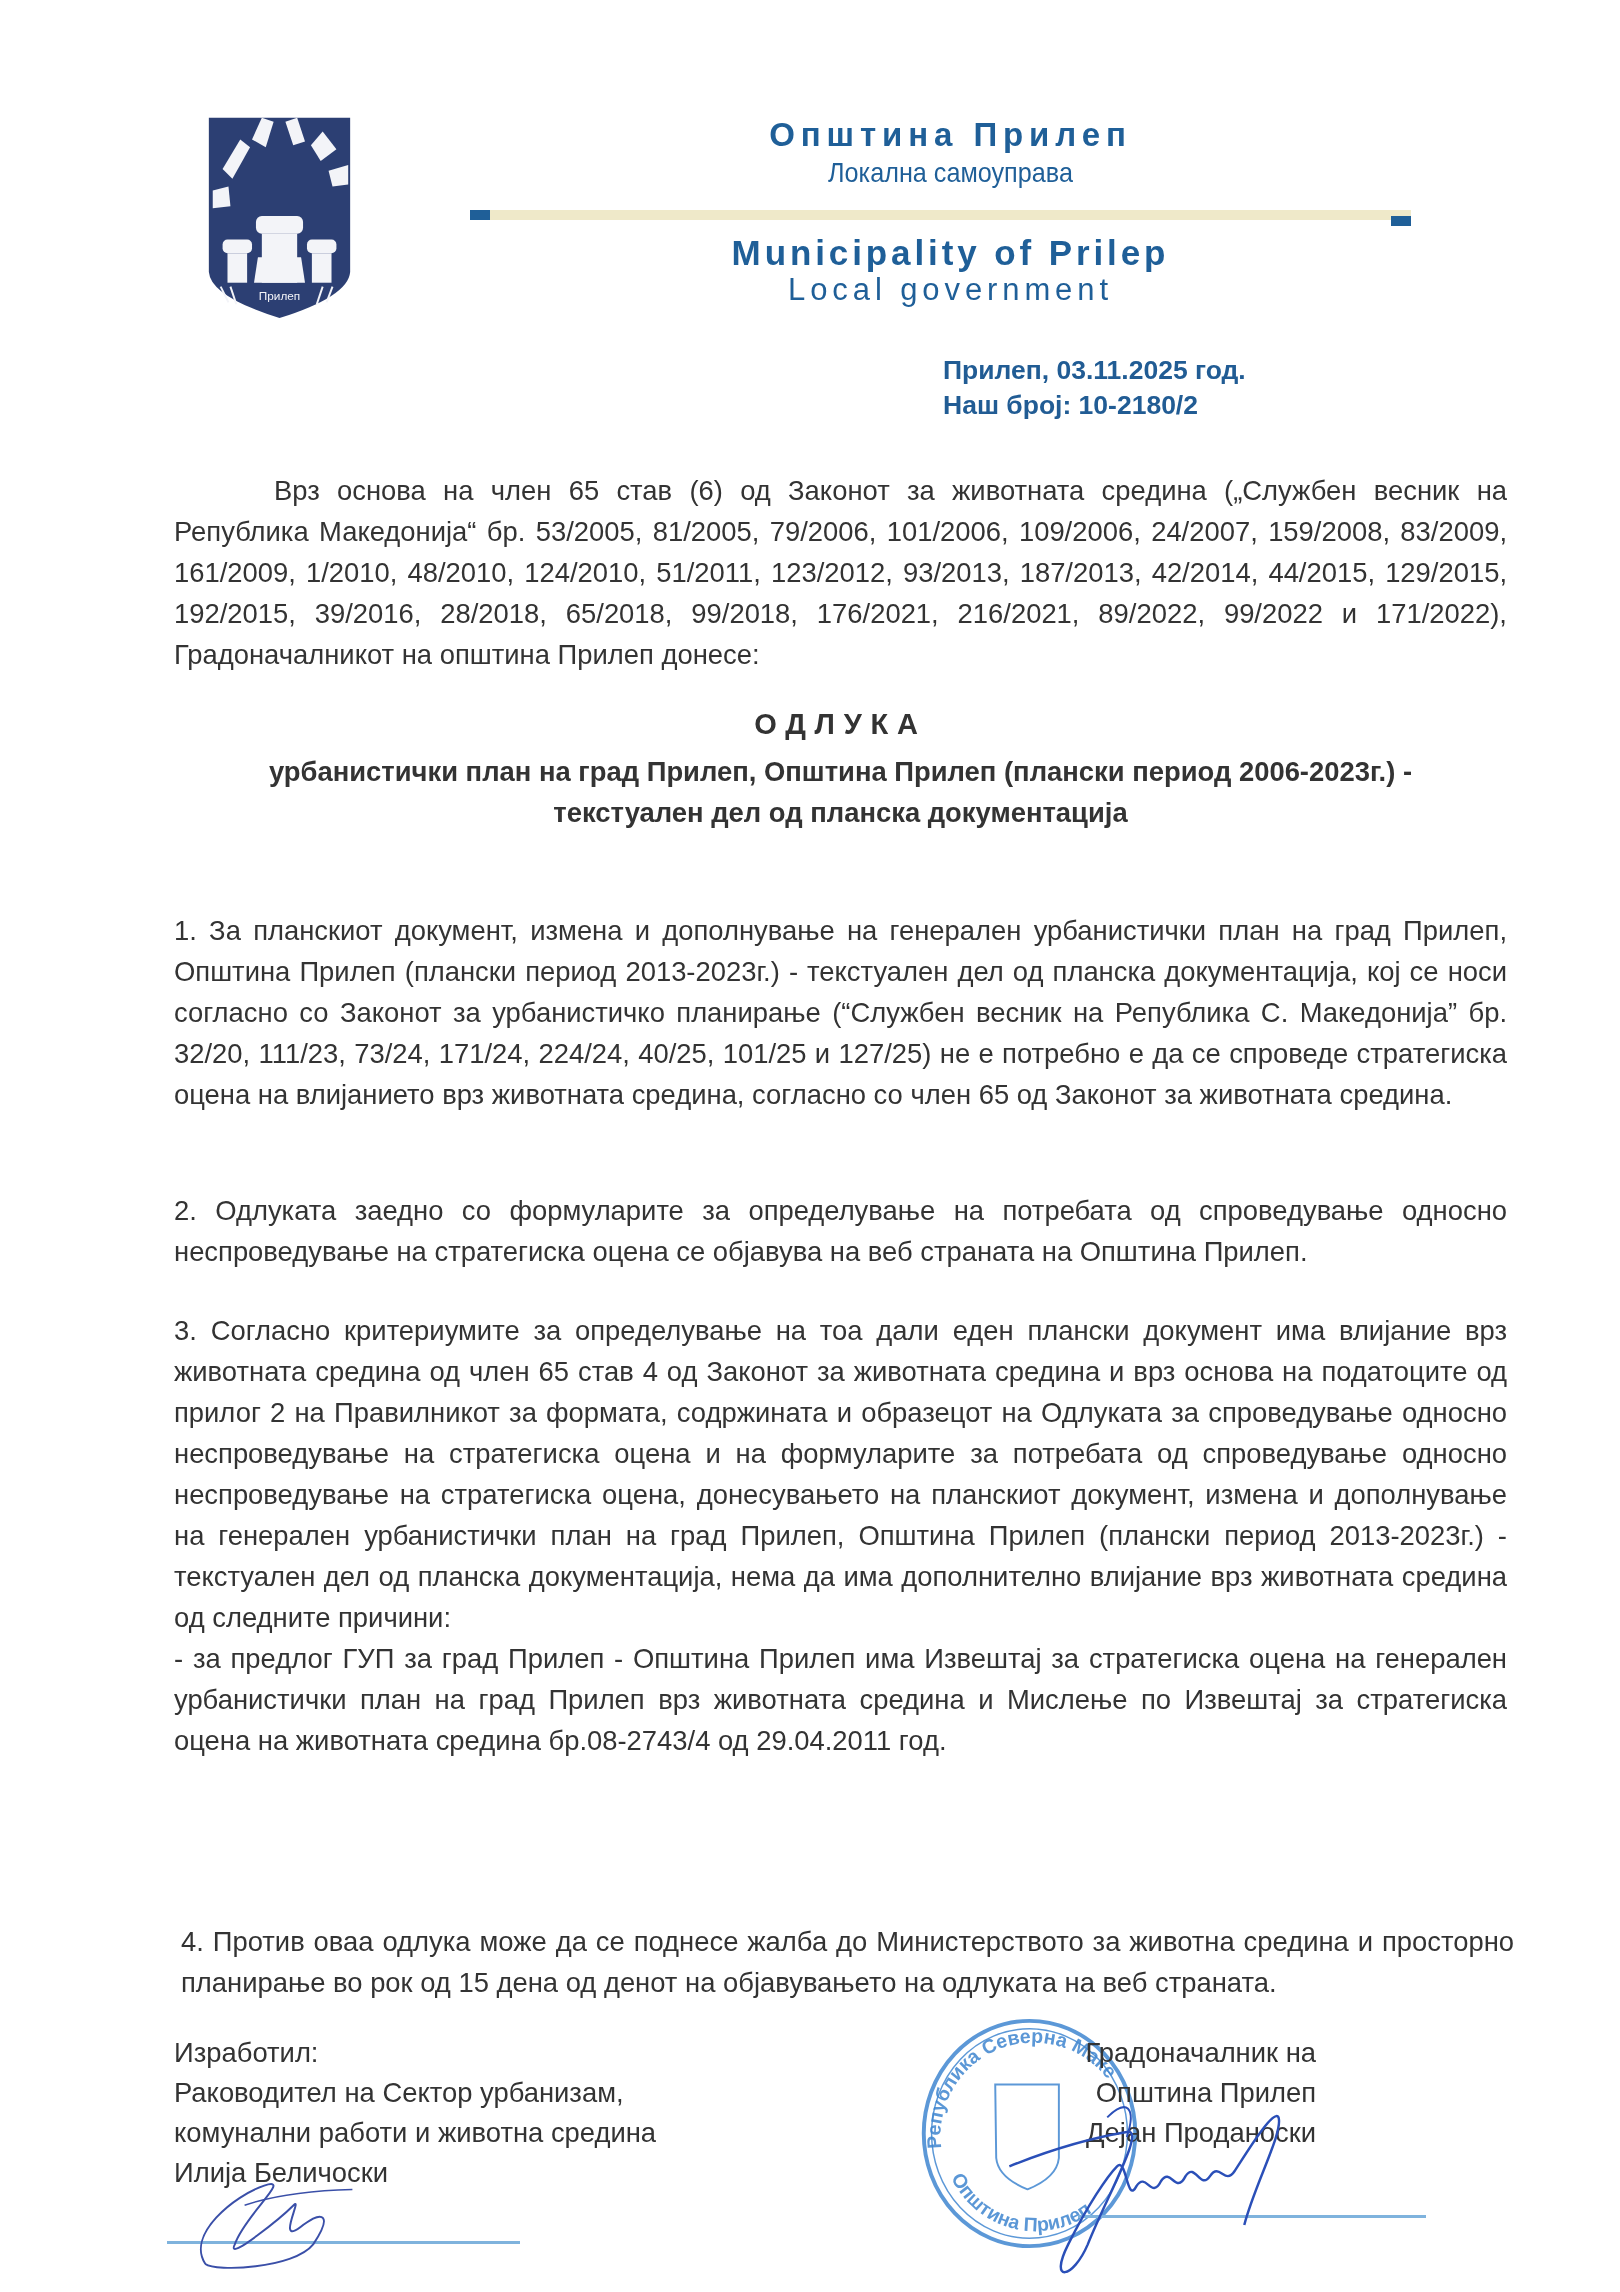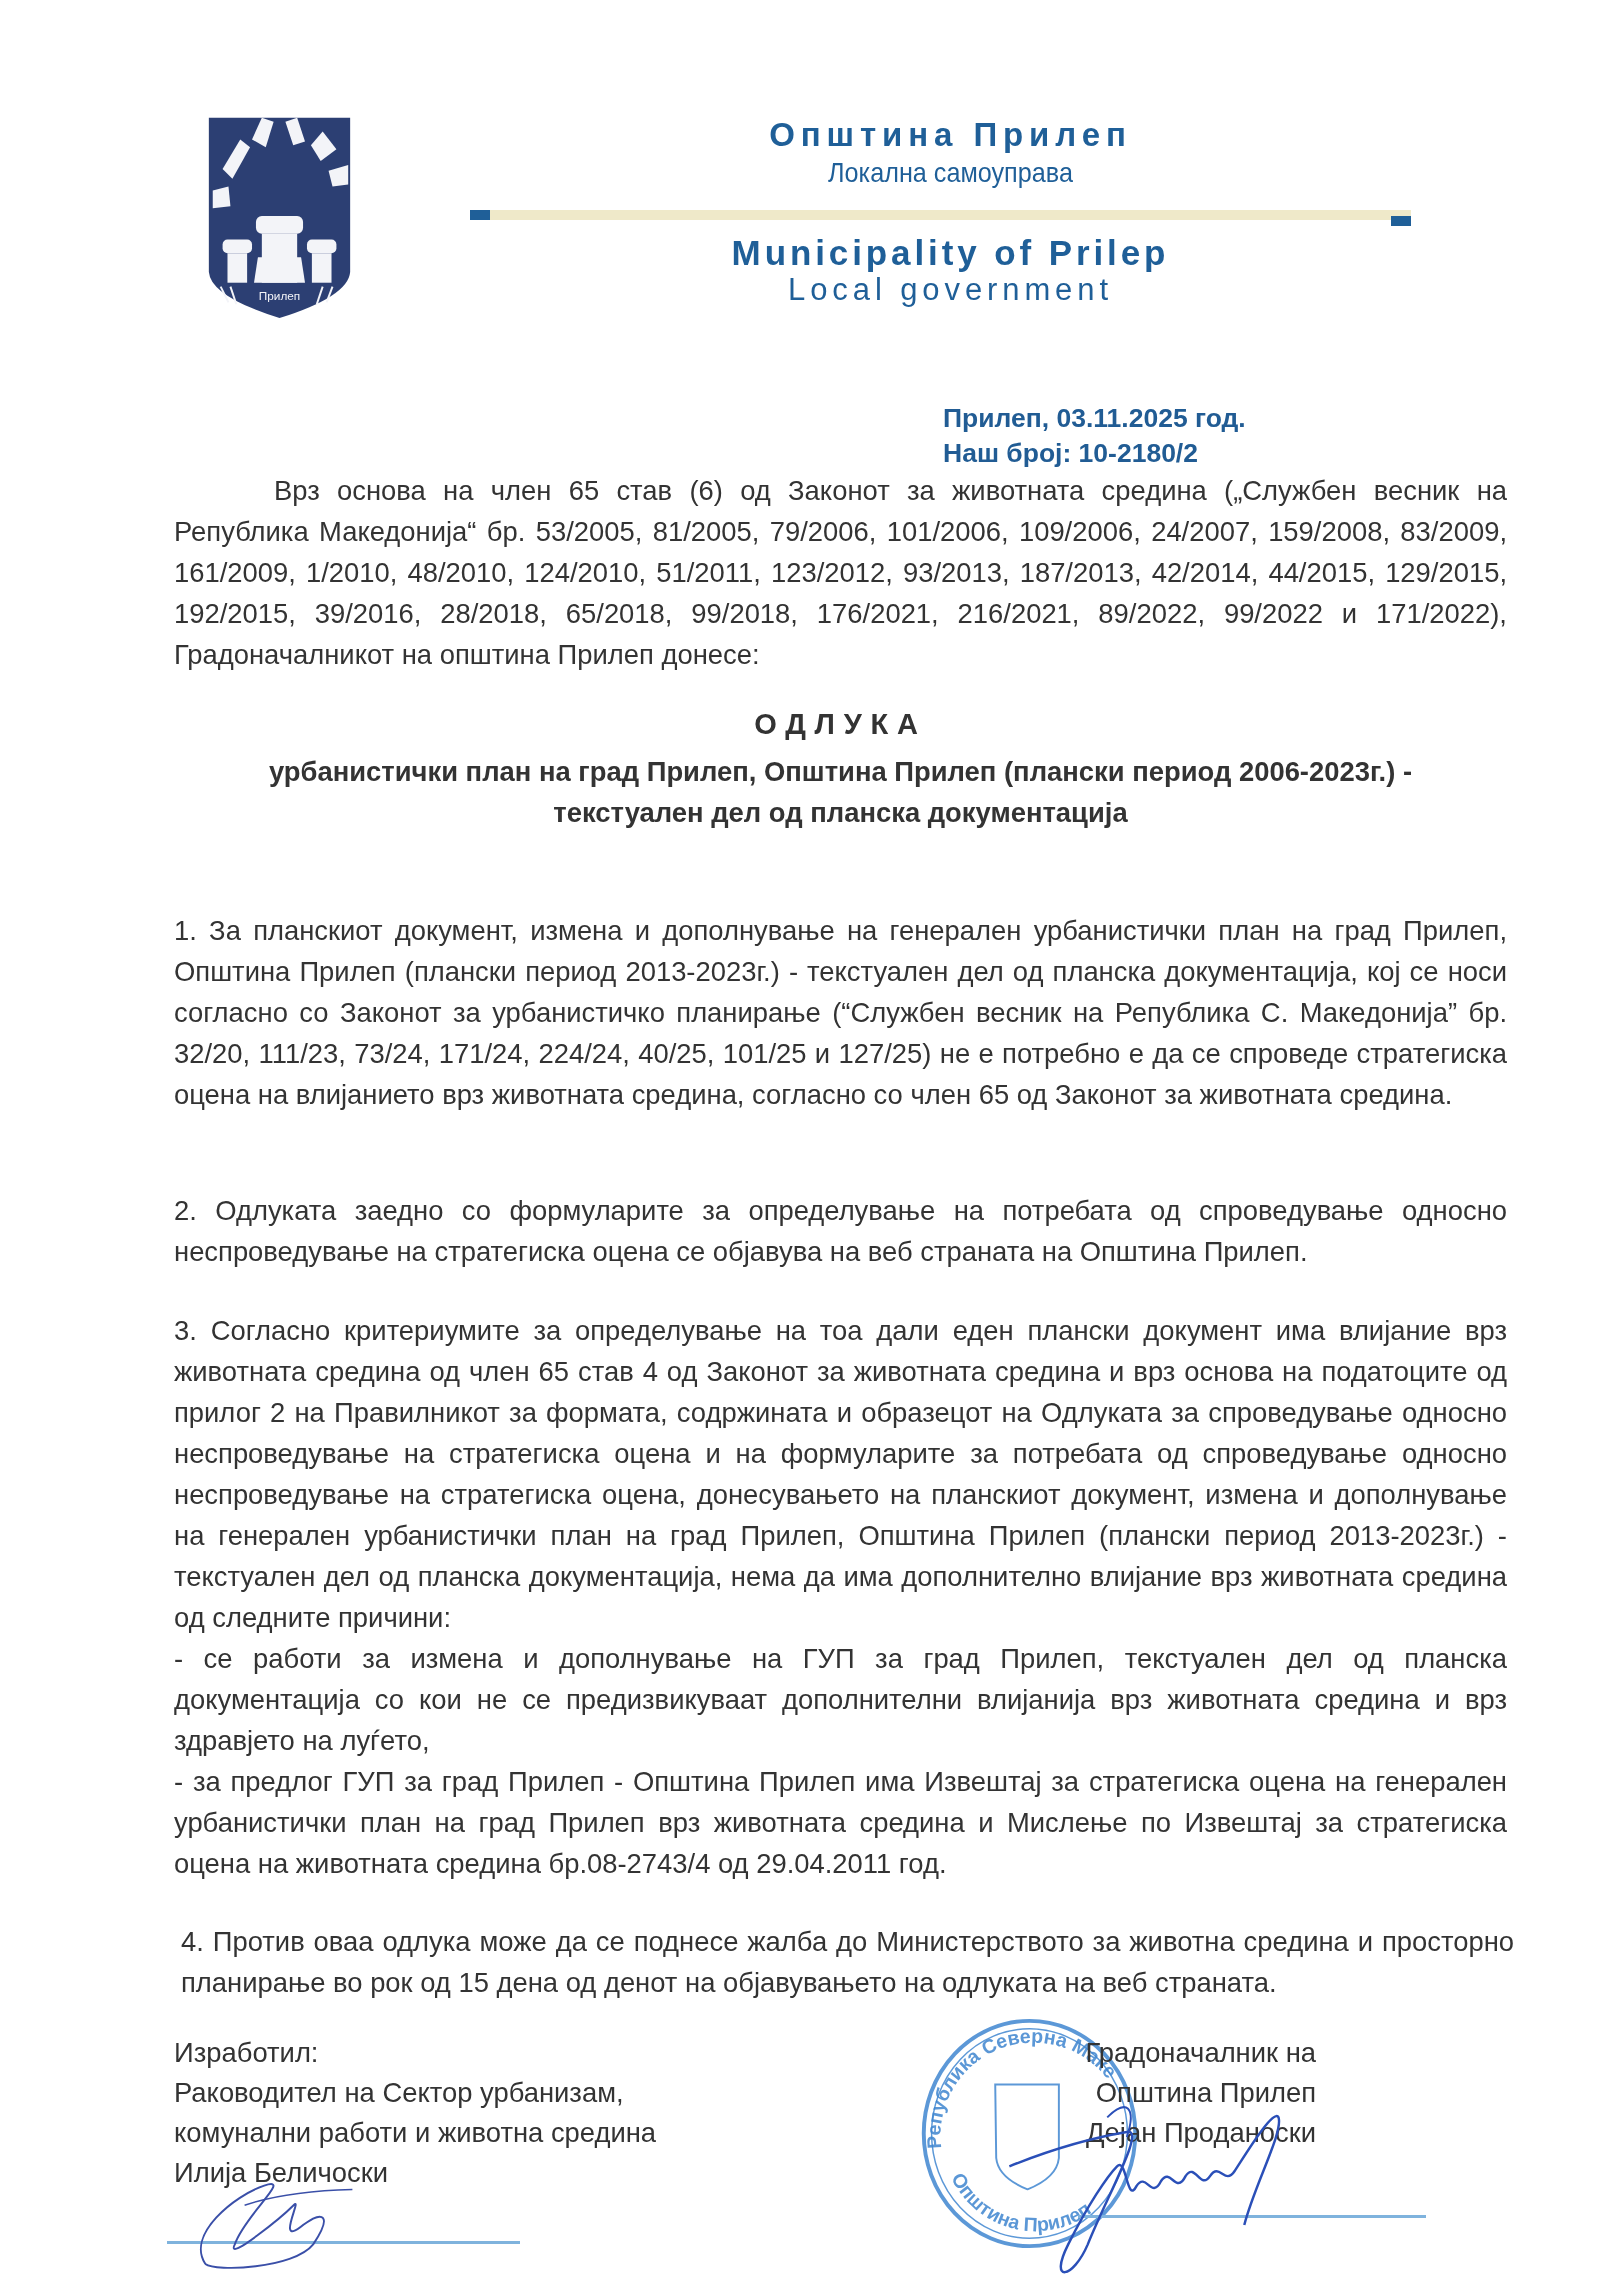--- a/index.html
+++ b/index.html
@@ -6,21 +6,21 @@
     body { width: 1620px; height: 2293px; position: relative; overflow: hidden; font-family: "Liberation Sans", sans-serif; color: #2b2b2b; }
     .crest { position: absolute; left: 201px; top: 110px; width: 157px; height: 211px; }
     .hdr-center { position: absolute; left: 470px; width: 961px; text-align: center; }
     .hdr-mk-title { top: 116px; font-size: 33px; font-weight: bold; letter-spacing: 5.9px; color: #1f5f98; }
     .hdr-mk-sub { top: 157px; font-size: 27.4px; color: #1f5f98; font-family: "Liberation Sans Narrow", "Liberation Sans", sans-serif; transform: scaleX(0.92); }
     .hdr-rule { position: absolute; left: 470px; top: 210px; width: 941px; height: 9.8px; background: #efe9c9; }
     .hdr-rule .cap-l { position: absolute; left: 0; top: 0; width: 19.6px; height: 9.8px; background: #1f5f98; }
     .hdr-rule .cap-r { position: absolute; right: 0; top: 5.9px; width: 19.6px; height: 9.8px; background: #1f5f98; }
     .hdr-en-title { top: 233px; font-size: 35px; font-weight: bold; letter-spacing: 3.9px; color: #1f5f98; }
     .hdr-en-sub { top: 272px; font-size: 31px; letter-spacing: 4.9px; color: #1f5f98; }
-    .ref { position: absolute; left: 943px; font-size: 26.5px; font-weight: bold; color: #215c94; margin-top: 48px; }
+    .ref { position: absolute; left: 943px; font-size: 26.5px; font-weight: bold; color: #215c94; }
     .ref-date { top: 355px; }
     .ref-num { top: 390px; }
     .para { position: absolute; left: 174px; width: 1333px; font-size: 27.4px; line-height: 41px; text-align: justify; color: #333; }
     .intro { top: 470px; text-indent: 100px; }
     .title-block { position: absolute; left: 174px; width: 1333px; text-align: center; color: #333; font-weight: bold; }
     .doc-title { top: 708px; font-size: 29px; letter-spacing: 8.8px; }
     .doc-subtitle { top: 751px; font-size: 27.4px; line-height: 41px; }
     .p1 { top: 910px; }
     .p2 { top: 1190px; }
     .p3 { top: 1310px; }
@@ -79,21 +79,20 @@
 <div class="title-block doc-title">ОДЛУКА</div>
 <div class="title-block doc-subtitle">
   <div>урбанистички план на град Прилеп, Општина Прилеп (плански период 2006-2023г.)  -</div>
   <div>текстуален дел од планска документација</div>
 </div>
 
 <div class="para p1">1. За планскиот документ, измена и дополнување на генерален урбанистички план на град Прилеп, Општина Прилеп (плански период 2013-2023г.) - текстуален дел од планска документација, кој се носи согласно со Законот за урбанистичко планирање (“Службен весник на Република С. Македонија” бр. 32/20, 111/23, 73/24, 171/24, 224/24, 40/25, 101/25 и 127/25) не е потребно е да се спроведе стратегиска оцена на влијанието врз животната средина, согласно со член 65 од Законот за животната средина.</div>
 <div class="para p2">2. Одлуката заедно со формуларите за определување на потребата од спроведување односно неспроведување на стратегиска оцена се објавува на веб страната на Општина Прилеп.</div>
 <div class="para p3">
   <span>3. Согласно критериумите за определување на тоа дали еден плански документ има влијание врз животната средина од член 65 став 4 од Законот за животната средина и врз основа на податоците од прилог 2 на Правилникот за формата, содржината и образецот на Одлуката за спроведување односно неспроведување на стратегиска оцена и на формуларите за потребата од спроведување односно неспроведување на стратегиска оцена, донесувањето на планскиот документ, измена и дополнување на генерален урбанистички план на град Прилеп, Општина Прилеп (плански период 2013-2023г.) - текстуален дел од планска документација,  нема да има дополнително влијание врз животната средина од следните причини:</span>
-  <span class="bullet">- се работи за измена и дополнување на ГУП за град Прилеп, текстуален дел од планска документација со кои не се предизвикуваат дополнителни влијанија врз животната средина и врз здравјето на луѓето,</span>
   <span class="bullet">- за предлог ГУП за град Прилеп - Општина Прилеп има Извештај за стратегиска оцена на генерален урбанистички план на град Прилеп врз животната средина и Мислење по Извештај за стратегиска оцена на животната средина бр.08-2743/4 од 29.04.2011 год.</span>
 </div>
 <div class="para p4">4. Против оваа одлука може да се поднесе жалба до Министерството за животна средина и просторно планирање во рок од 15 дена од денот на објавувањето на одлуката на веб страната.</div>
 
 <div class="sig-left">
   <div>Изработил:</div>
   <div>Раководител на Сектор урбанизам,</div>
   <div>комунални работи и животна средина</div>
   <div>Илија Беличоски</div>
 </div>

